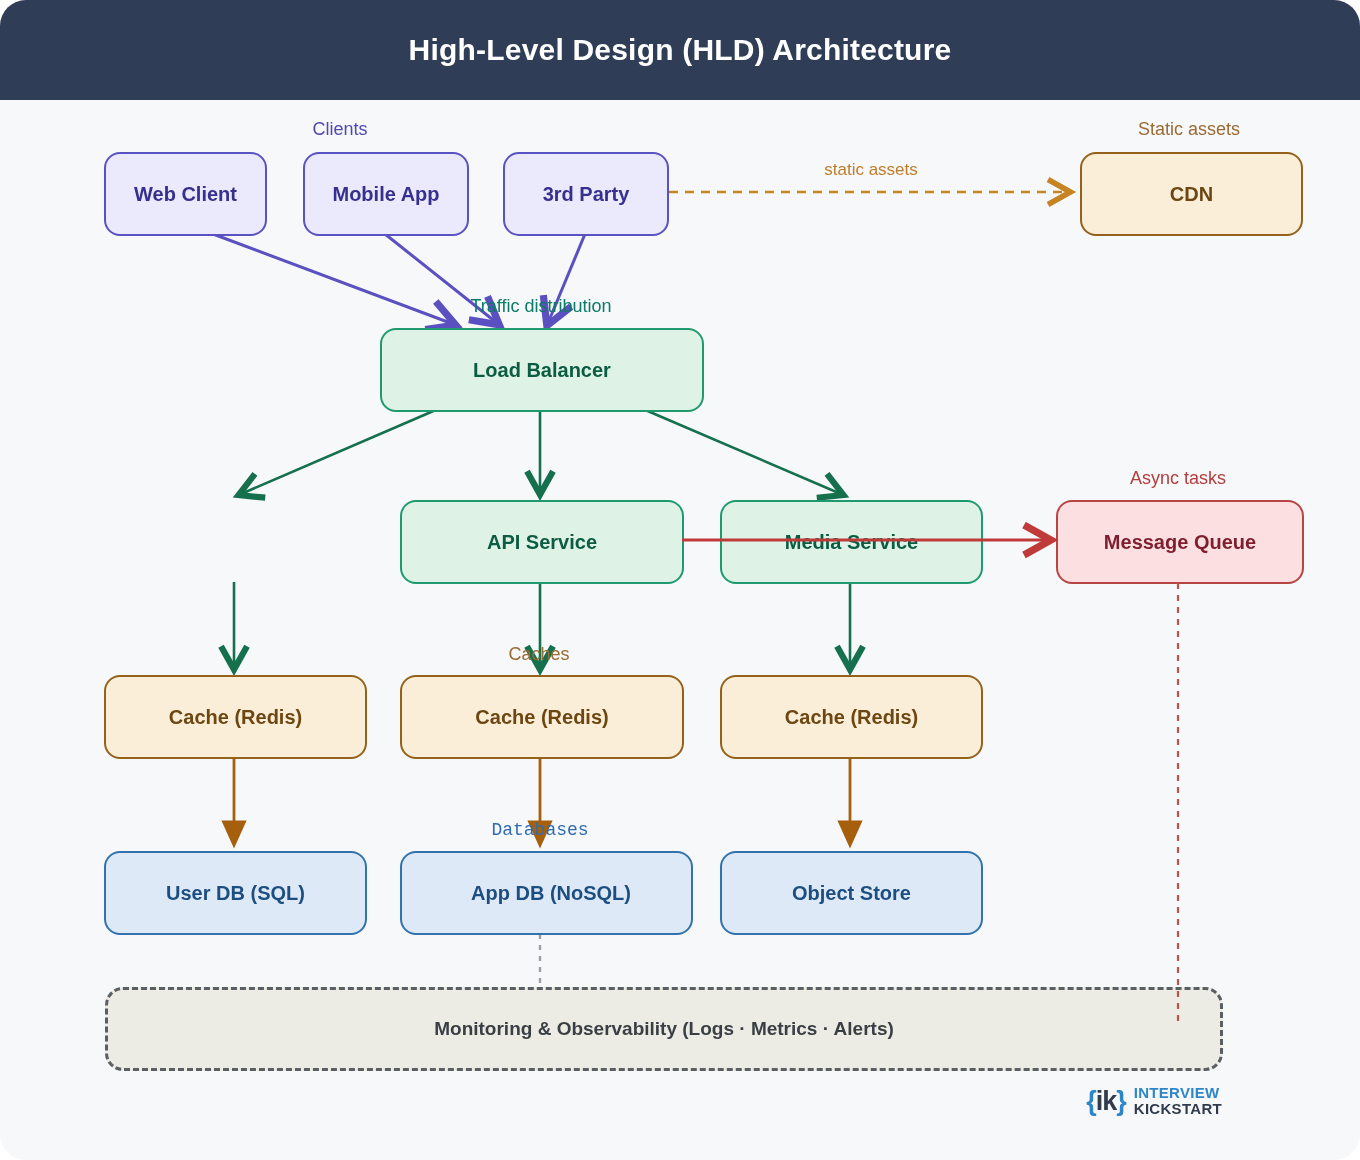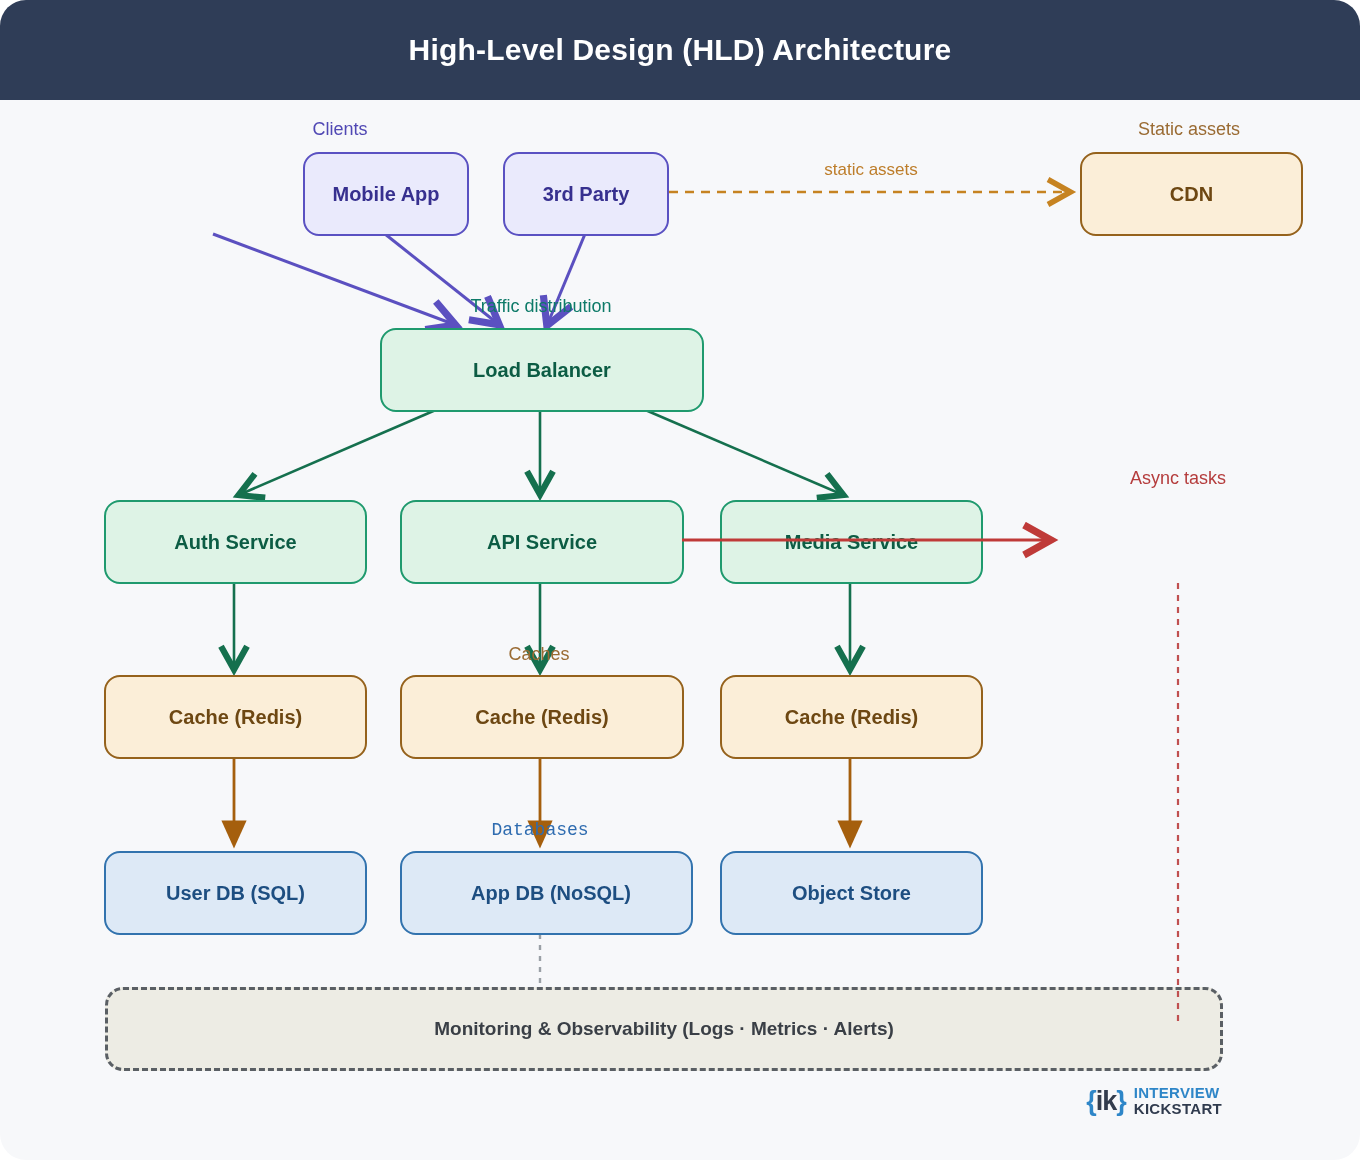--- a/index.html
+++ b/index.html
@@ -74,42 +74,45 @@
 
   <div class="sec-label lbl-purple" style="left:340px;top:119px;">Clients</div>
   <div class="sec-label lbl-brown" style="left:1189px;top:119px;">Static assets</div>
   <div class="sec-label lbl-orange" style="left:871px;top:160px;">static assets</div>
   <div class="sec-label lbl-teal" style="left:541px;top:296px;">Traffic distribution</div>
   <div class="sec-label lbl-teal" style="left:540px;top:468px;margin-top:44px;">Services</div>
   <div class="sec-label lbl-red" style="left:1178px;top:468px;">Async tasks</div>
   <div class="sec-label lbl-brown" style="left:539px;top:644px;">Caches</div>
   <div class="sec-label lbl-blue" style="left:540px;top:820px;font-family:Liberation Mono, monospace;">Databases</div>
 
+  <div class="node n-purple" style="left:104px;top:152px;width:159px;height:80px;">
+      <span>Web Client</span>
+    </div>
   <div class="node n-purple" style="left:303px;top:152px;width:162px;height:80px;">
       <span>Mobile App</span>
     </div>
   <div class="node n-purple" style="left:503px;top:152px;width:162px;height:80px;">
       <span>3rd Party</span>
     </div>
   <div class="node n-amber" style="left:1080px;top:152px;width:219px;height:80px;">
       <span>CDN</span>
     </div>
 
   <div class="node n-green" style="left:380px;top:328px;width:320px;height:80px;">
       <span>Load Balancer</span>
     </div>
 
-  <div class="node n-green" style="left:104px;top:500px;width:259px;height:80px;">
-      <span>Auth Service</span>
-    </div>
   <div class="node n-green" style="left:400px;top:500px;width:280px;height:80px;">
       <span>API Service</span>
     </div>
   <div class="node n-green" style="left:720px;top:500px;width:259px;height:80px;">
       <span>Media Service</span>
+    </div>
+  <div class="node n-red" style="left:1056px;top:500px;width:244px;height:80px;">
+      <span>Message Queue</span>
     </div>
 
   <div class="node n-amber" style="left:104px;top:675px;width:259px;height:80px;">
       <span>Cache (Redis)</span>
     </div>
   <div class="node n-amber" style="left:400px;top:675px;width:280px;height:80px;">
       <span>Cache (Redis)</span>
     </div>
   <div class="node n-amber" style="left:720px;top:675px;width:259px;height:80px;">
       <span>Cache (Redis)</span>

